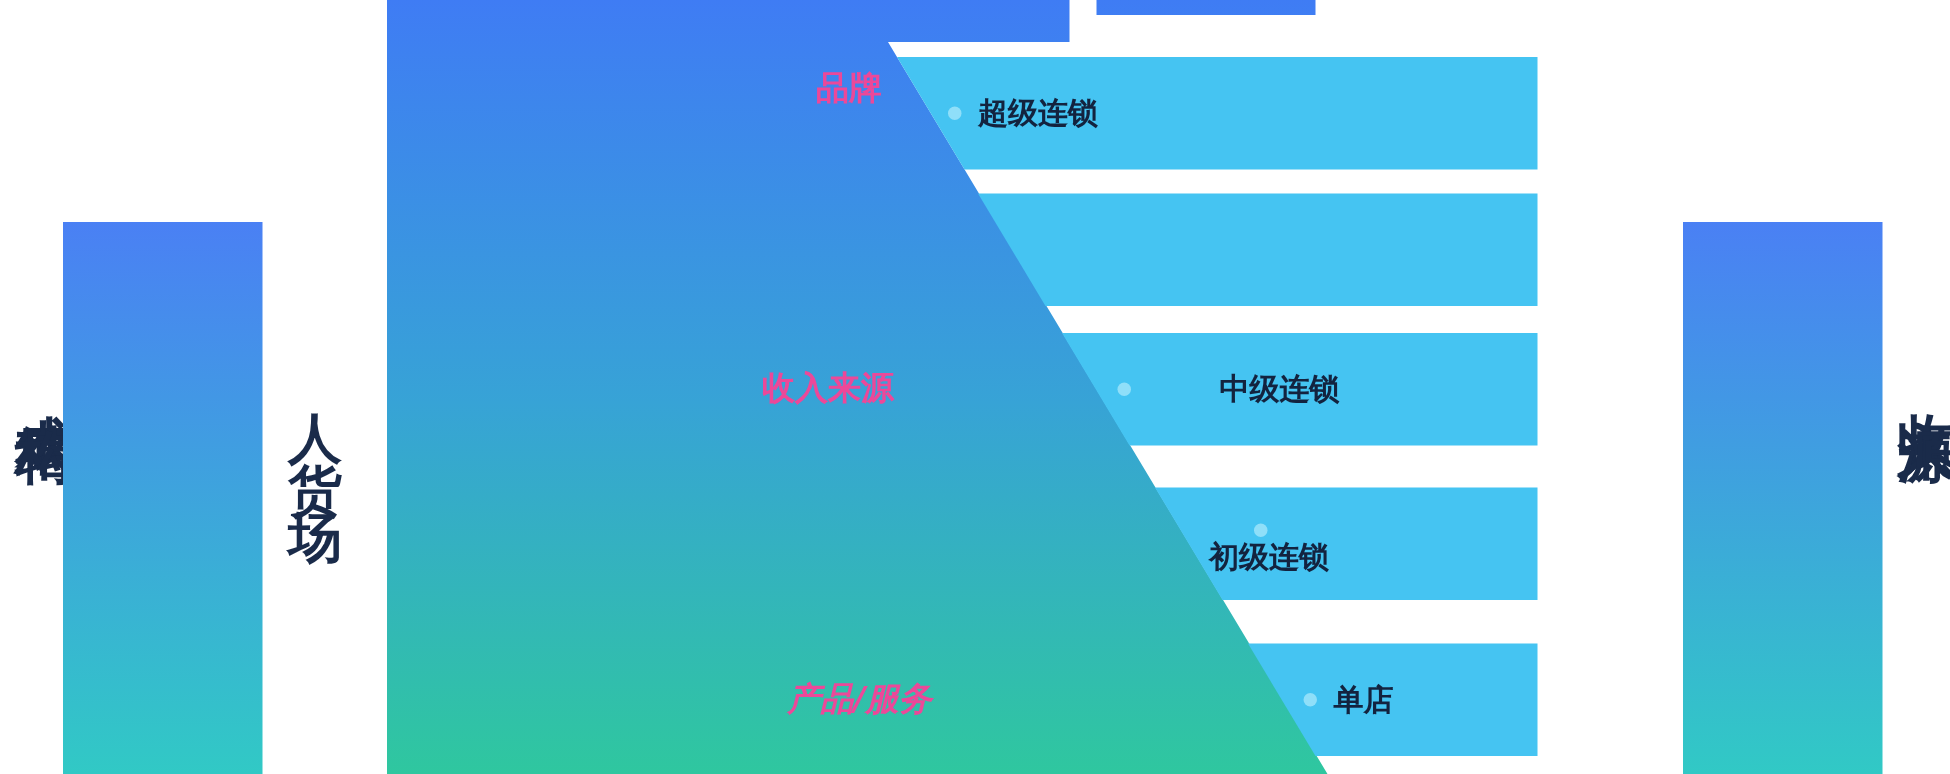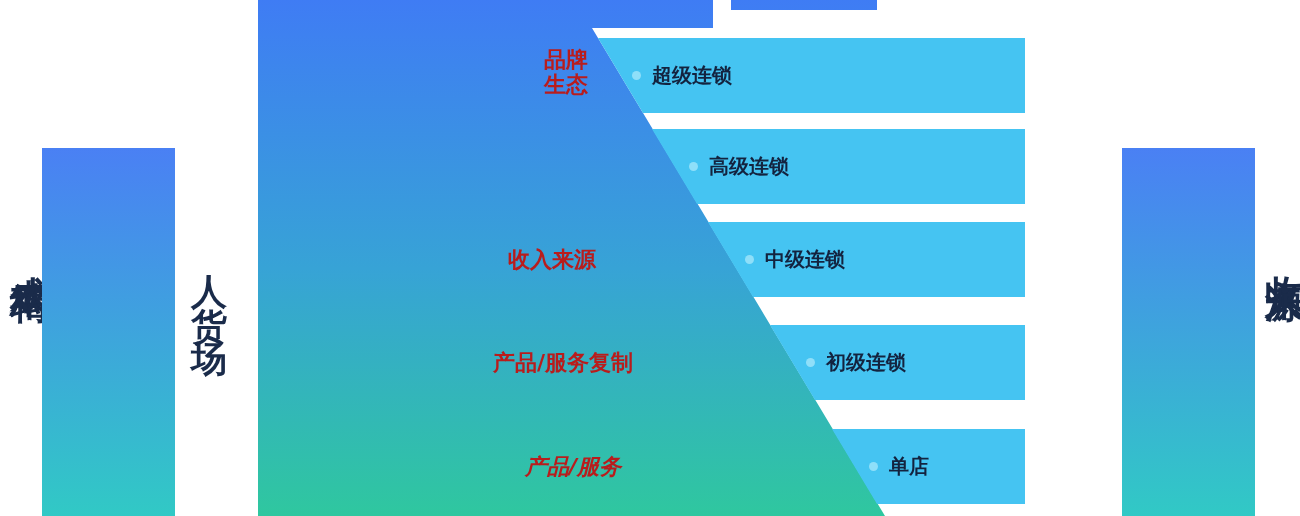--- a/index.html
+++ b/index.html
@@ -30,21 +30,21 @@
 
   .sidebar {
     position:absolute; top:148px; width:133px; height:368px;
     background:linear-gradient(180deg,#4a80f4 0%,#31c9c5 100%);
   }
   #left-sidebar  { left:42px; }
   #right-sidebar { left:1122px; }
 
   .lvl-label {
     position:absolute; width:220px; text-align:center;
-    color:#b91c1c; font-weight:bold; font-size:22px; line-height:25px;
+    color:#ec4899; font-weight:bold; font-size:22px; line-height:25px;
     white-space:nowrap;
   }
 
   .stage-item { position:absolute; display:flex; align-items:center; height:27px; }
   .dot {
     width:9px; height:9px; border-radius:50%;
     background:#8fdff9; margin-right:11px; flex:0 0 auto;
   }
   .stage-text { font-size:20px; font-weight:bold; color:#13233f; white-space:nowrap; }
 </style>
@@ -73,39 +73,33 @@
 
     <polygon class="stage-bar" points="598,38 1025,38 1025,113 643,113"></polygon>
     <polygon class="stage-bar" points="652,129 1025,129 1025,204 697,204"></polygon>
     <polygon class="stage-bar" points="708,222 1025,222 1025,297 753,297"></polygon>
     <polygon class="stage-bar" points="770,325 1025,325 1025,400 815,400"></polygon>
     <polygon class="stage-bar" points="832,429 1025,429 1025,504 877,504"></polygon>
   </svg>
 
   <div class="lvl-label" style="left:456px;top:47px;">
     <div>品牌</div>
-    <div>生态</div>
   </div>
   <div class="lvl-label" style="left:442px;top:247px;">收入来源</div>
-  <div class="lvl-label" style="left:453px;top:350px;">产品/服务复制</div>
   <div class="lvl-label" style="left:463px;top:454px;font-style:italic;">产品/服务</div>
 
   <div class="stage-item" style="left:632px;top:62px;justify-content:flex-end;">
     <span class="dot"></span>
     <span class="stage-text">超级连锁</span>
   </div>
-  <div class="stage-item" style="left:689px;top:153px;">
-    <span class="dot"></span>
-    <span class="stage-text">高级连锁</span>
-  </div>
-  <div class="stage-item" style="left:745px;top:246px;">
+  <div class="stage-item" style="left:745px;top:246px;gap:48px;">
     <span class="dot"></span>
     <span class="stage-text">中级连锁</span>
   </div>
-  <div class="stage-item" style="left:806px;top:349px;">
+  <div class="stage-item" style="left:806px;top:349px;flex-direction:column;">
     <span class="dot"></span>
     <span class="stage-text">初级连锁</span>
   </div>
   <div class="stage-item" style="left:869px;top:453px;text-align:center;">
     <span class="dot"></span>
     <span class="stage-text">单店</span>
   </div>
 
   <div id="right-sidebar" class="sidebar"></div>
 

